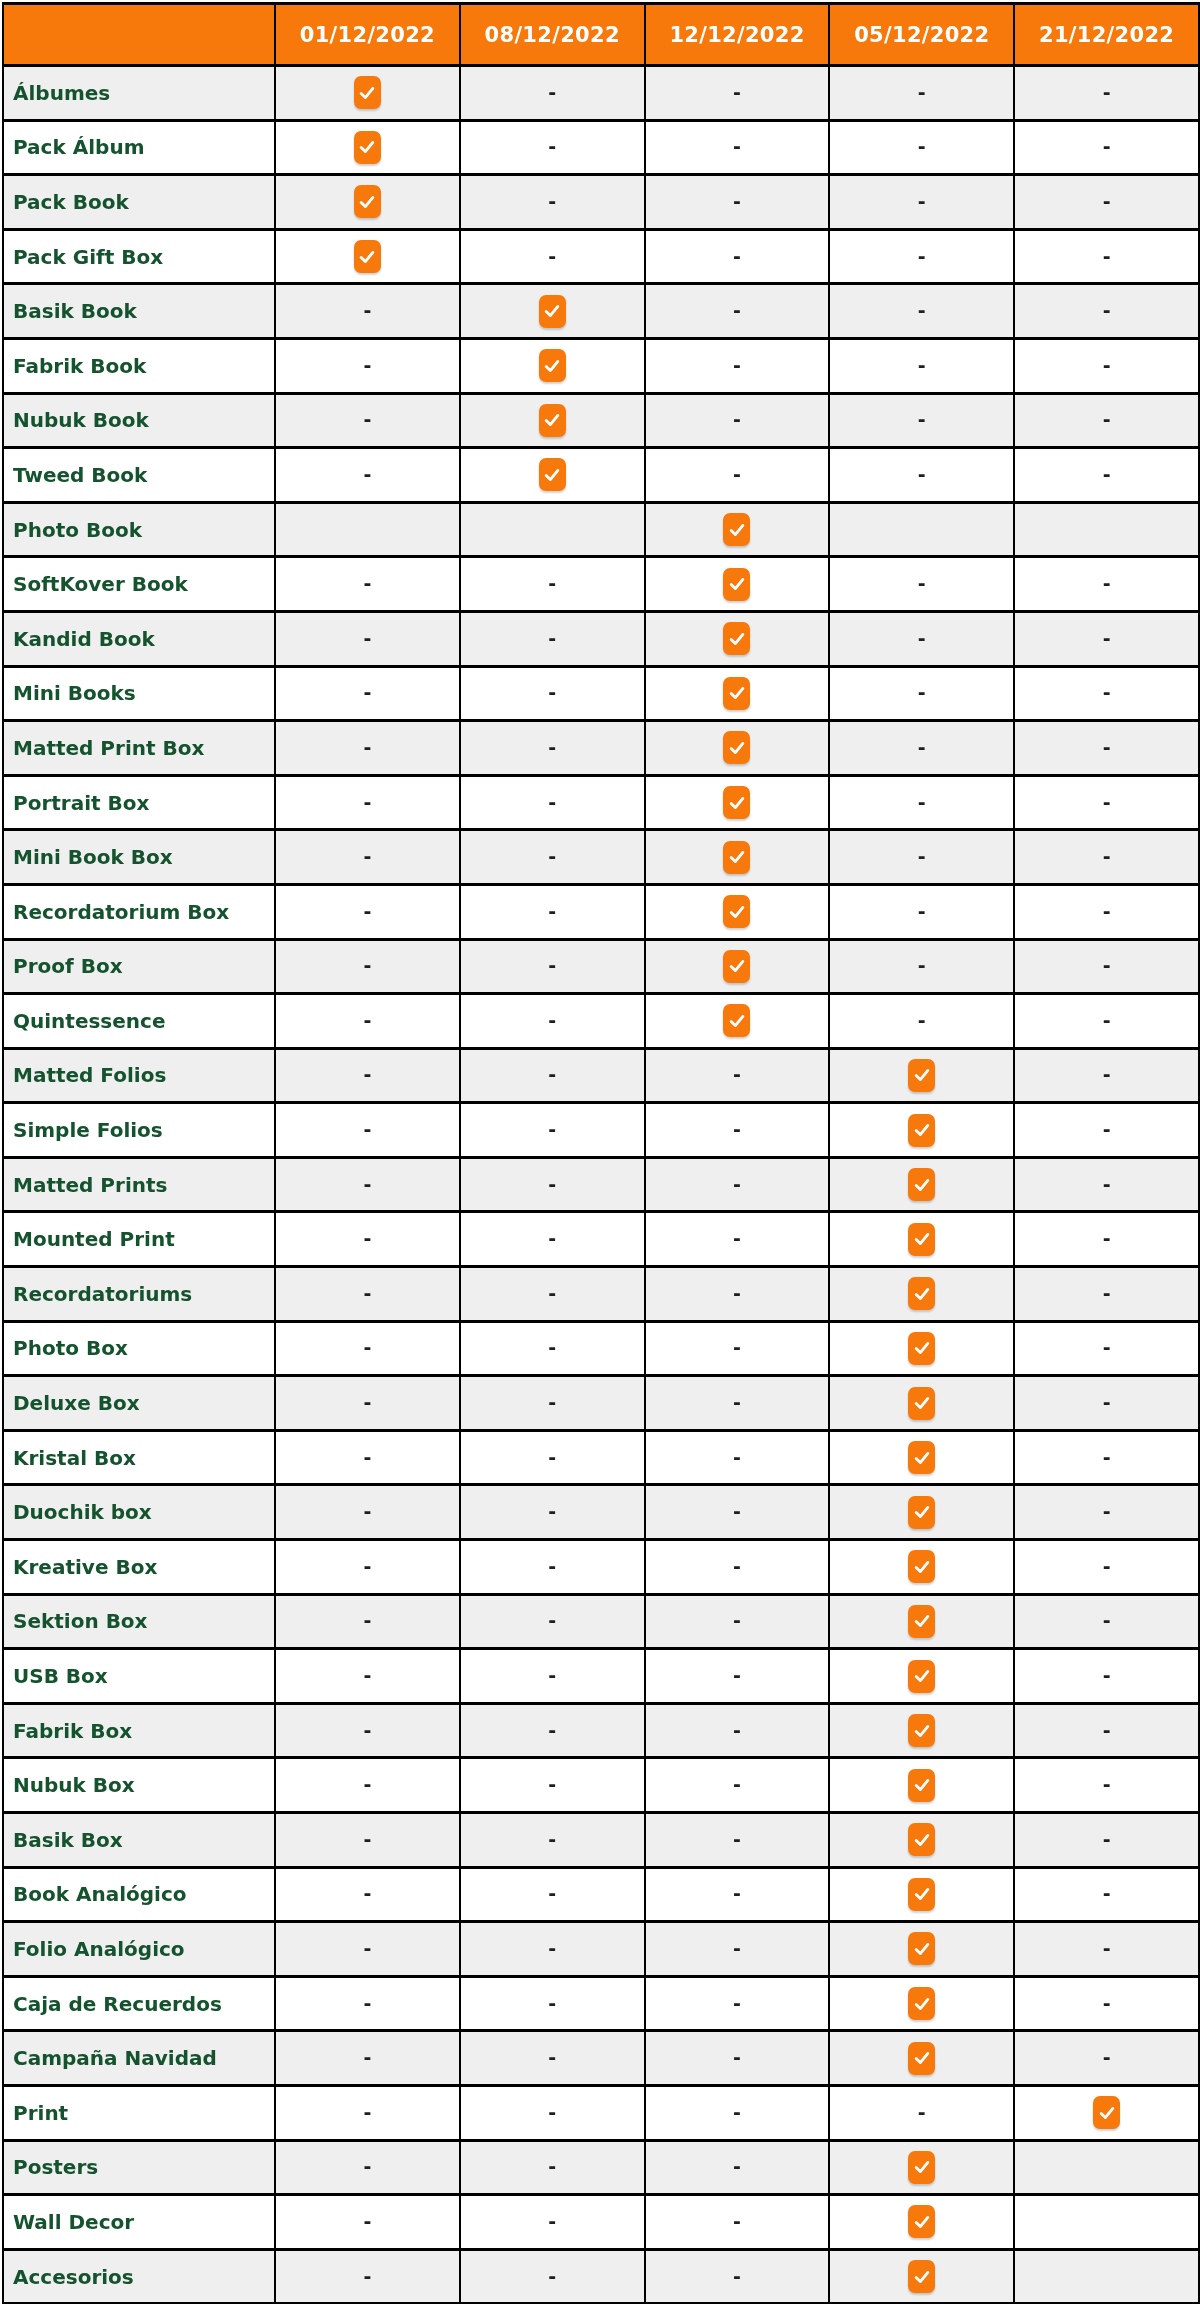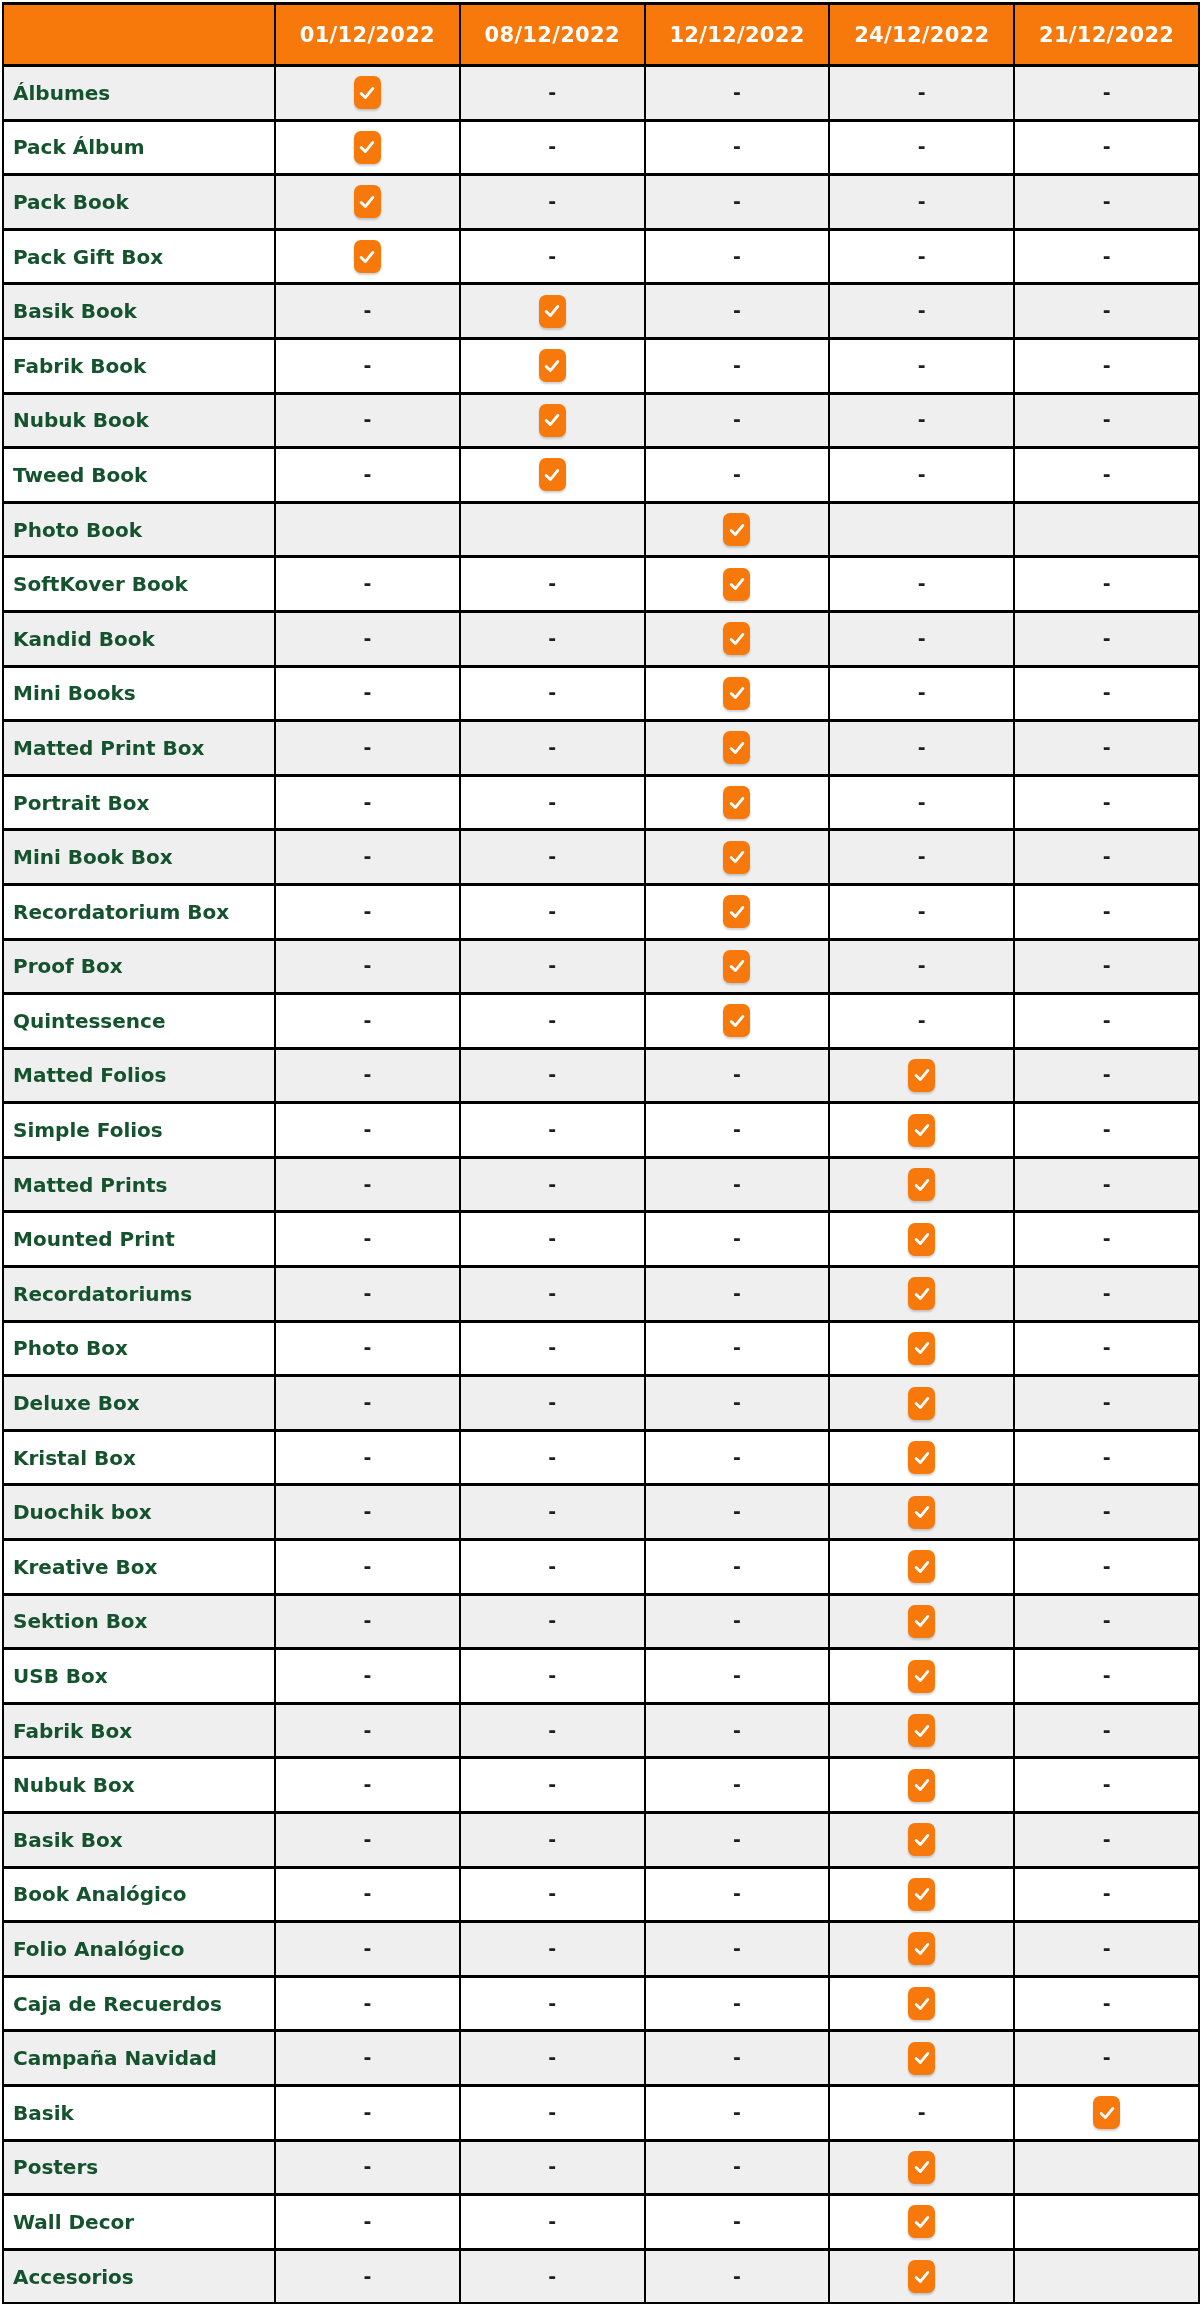--- a/index.html
+++ b/index.html
@@ -92,21 +92,21 @@
         <col class="col-date">
         <col class="col-date">
     </colgroup>
     <thead>
       <tr>
         <th class="corner"></th>
 
       <th>01/12/2022</th>
           <th>08/12/2022</th>
           <th>12/12/2022</th>
-          <th>24/12/2022</th>
+          <th>05/12/2022</th>
           <th>21/12/2022</th>
         </tr>
     </thead>
     <tbody>
 
     <tr class="odd">
           <td class="name-cell">Álbumes</td>
           <td class="mark-cell"><span class="checkbox">
               <svg viewBox="0 0 24 24">
                 <polyline points="5,12.5 10,17.5 19,6.5"></polyline>
@@ -543,21 +543,21 @@
           <td class="mark-cell"><span class="dash">-</span></td>
           <td class="mark-cell"><span class="dash">-</span></td>
           <td class="mark-cell"><span class="checkbox">
               <svg viewBox="0 0 24 24">
                 <polyline points="5,12.5 10,17.5 19,6.5"></polyline>
               </svg>
             </span></td>
           <td class="mark-cell"><span class="dash">-</span></td>
         </tr>
         <tr class="even">
-          <td class="name-cell">Basik</td>
+          <td class="name-cell">Print</td>
           <td class="mark-cell"><span class="dash">-</span></td>
           <td class="mark-cell"><span class="dash">-</span></td>
           <td class="mark-cell"><span class="dash">-</span></td>
           <td class="mark-cell"><span class="dash">-</span></td>
           <td class="mark-cell"><span class="checkbox">
               <svg viewBox="0 0 24 24">
                 <polyline points="5,12.5 10,17.5 19,6.5"></polyline>
               </svg>
             </span></td>
         </tr>

